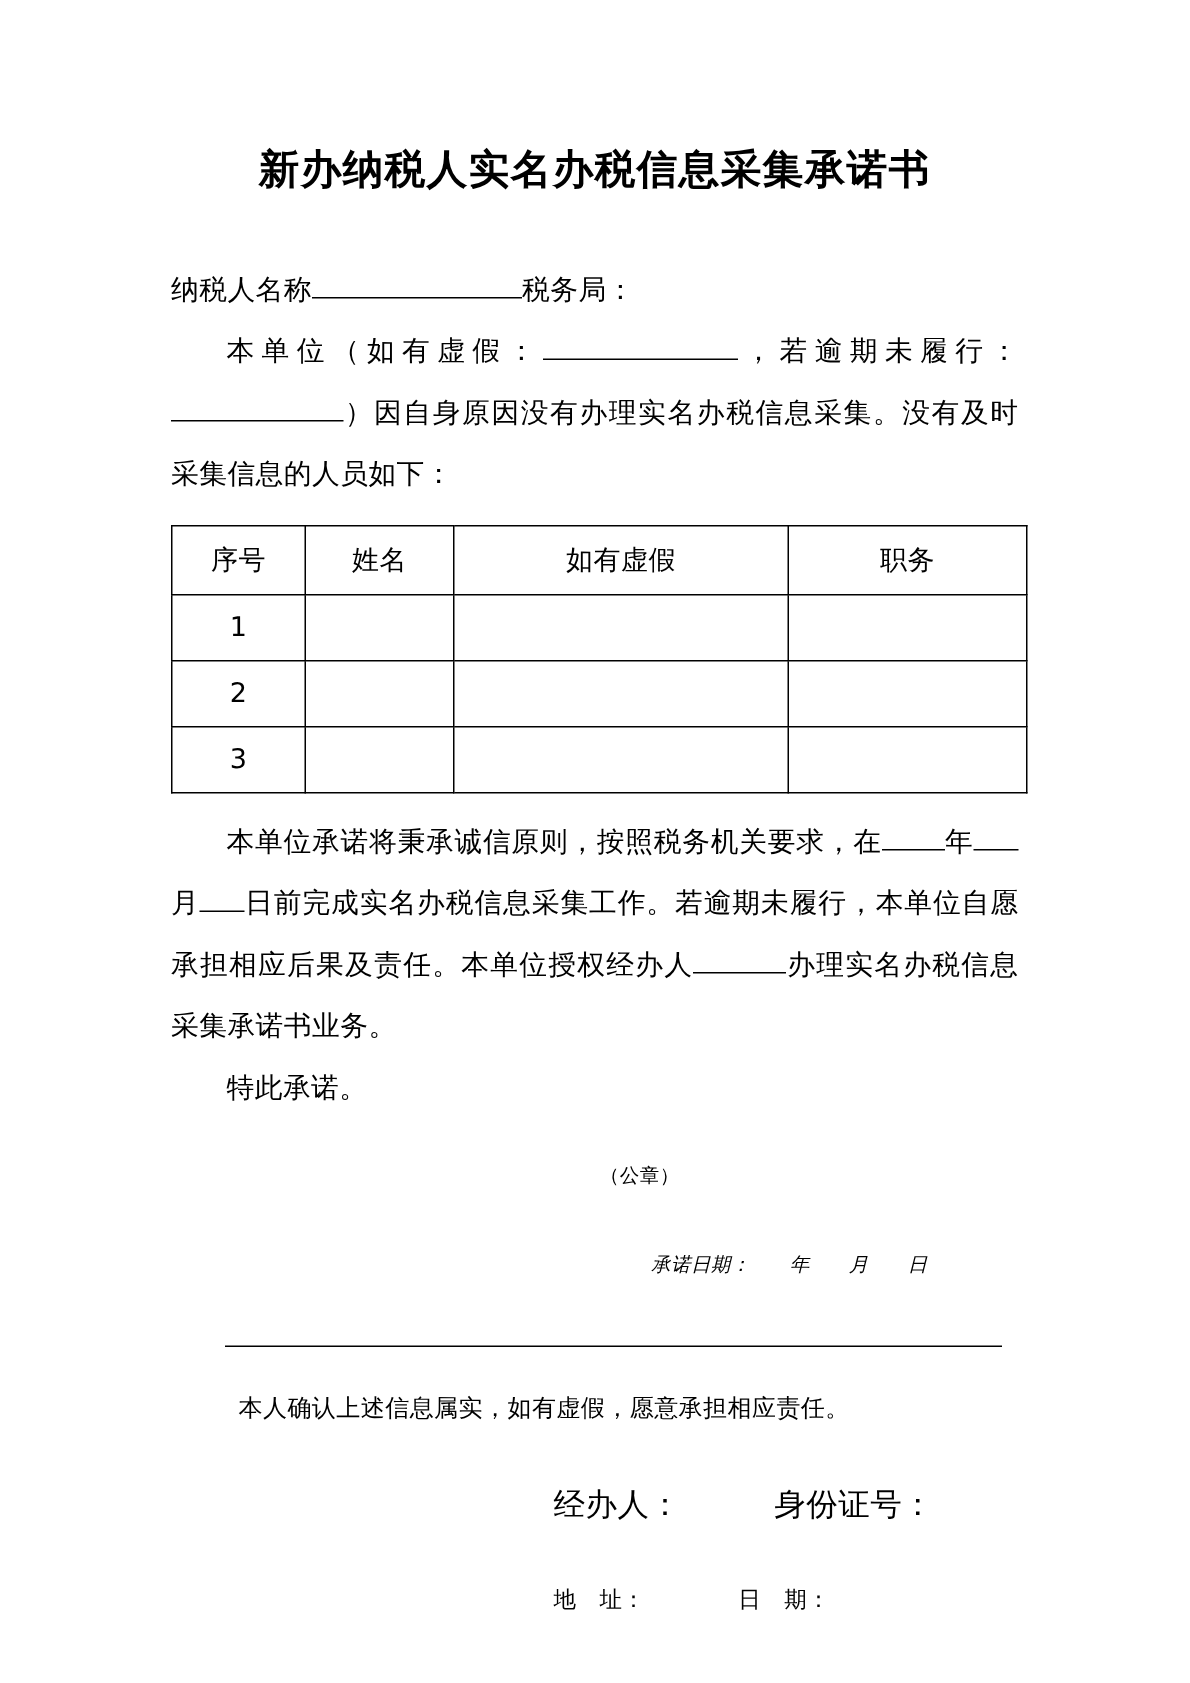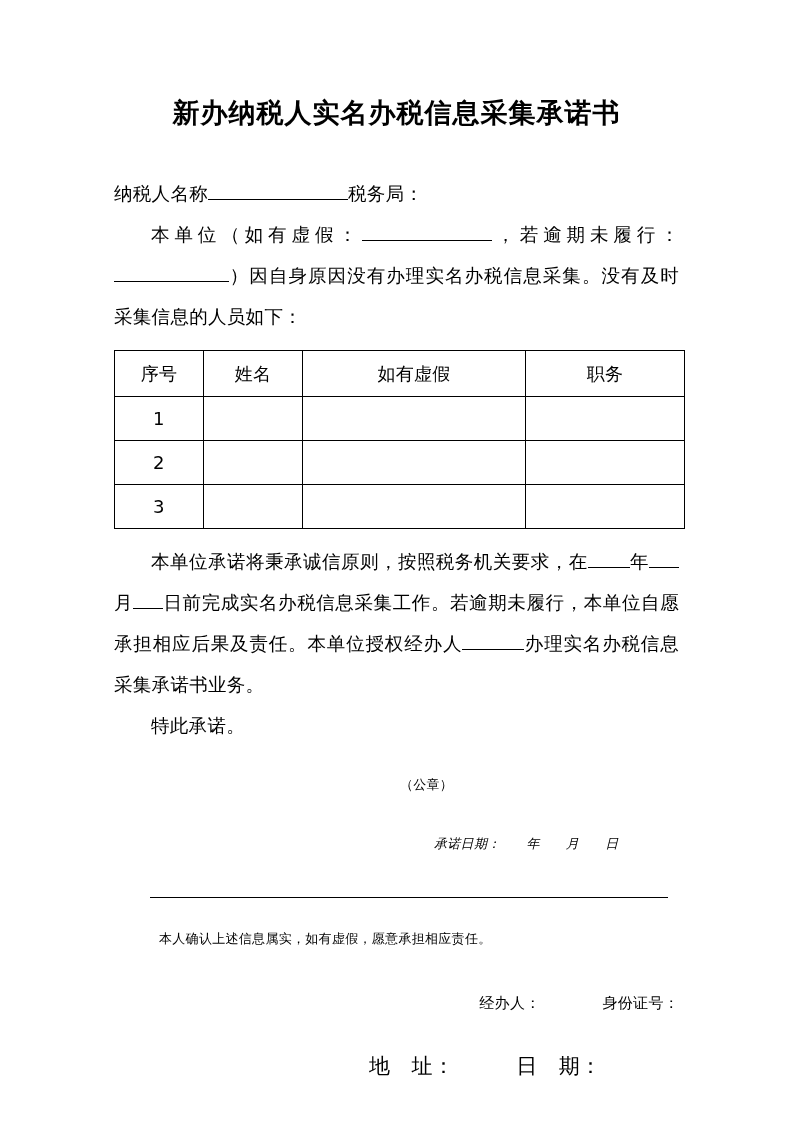--- a/index.html
+++ b/index.html
@@ -95,33 +95,32 @@
     font-style: italic;
   }
   .date-line .sp { display: inline-block; width: 26px; }
   .divider {
     width: 518px;
     margin: 33px auto 0 150px;
     border-top: 1.5px solid #000;
   }
   .confirm-text {
     margin-top: 20px;
-    font-size: 13px;
+    font-size: 16px;
     padding-left: 45px;
   }
   .sign-row {
     margin-top: 24px;
-    font-size: 15px;
+    font-size: 21px;
     padding-left: 255px;
-    text-align: right;
   }
   .sign-row .gap { display: inline-block; width: 62px; }
   .sign-row2 {
     margin-top: 22px;
-    font-size: 21px;
+    font-size: 15px;
     padding-left: 255px;
   }
   .sign-row2 .gap2 { display: inline-block; width: 62px; }
 </style>
 </head>
 <body>
 
 <div class="page">
 
   <div class="doc-title">新办纳税人实名办税信息采集承诺书</div>

